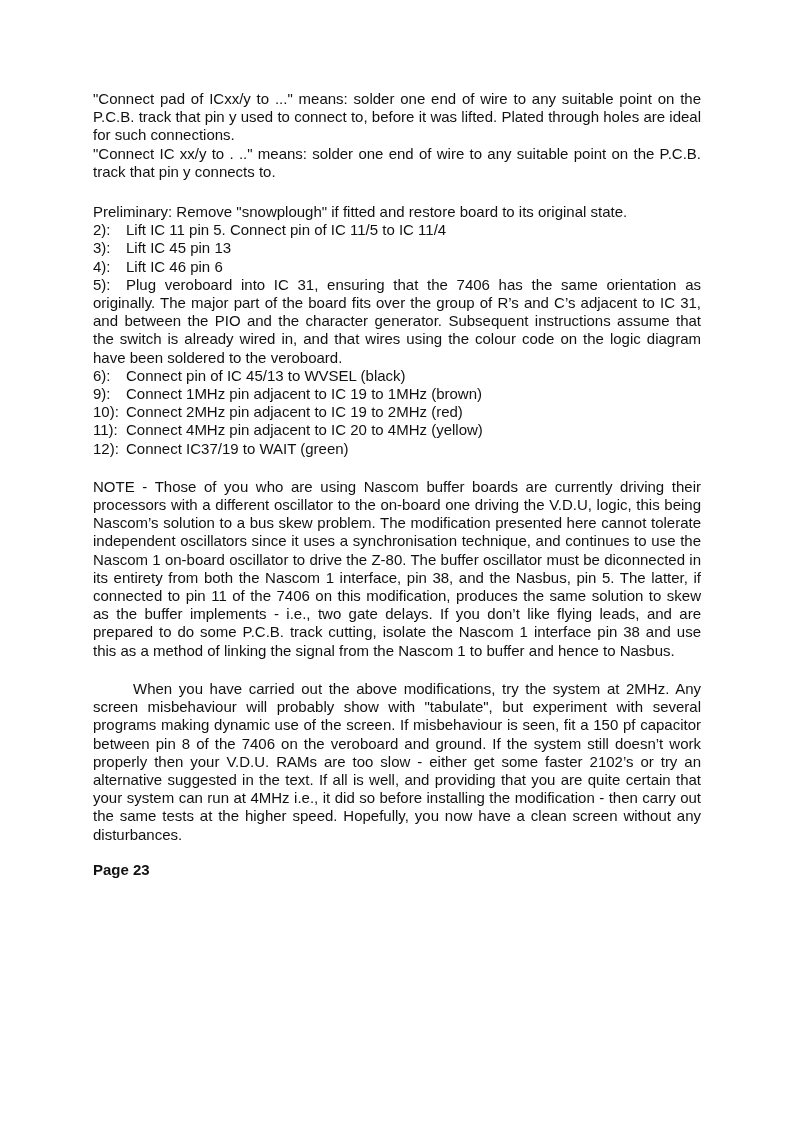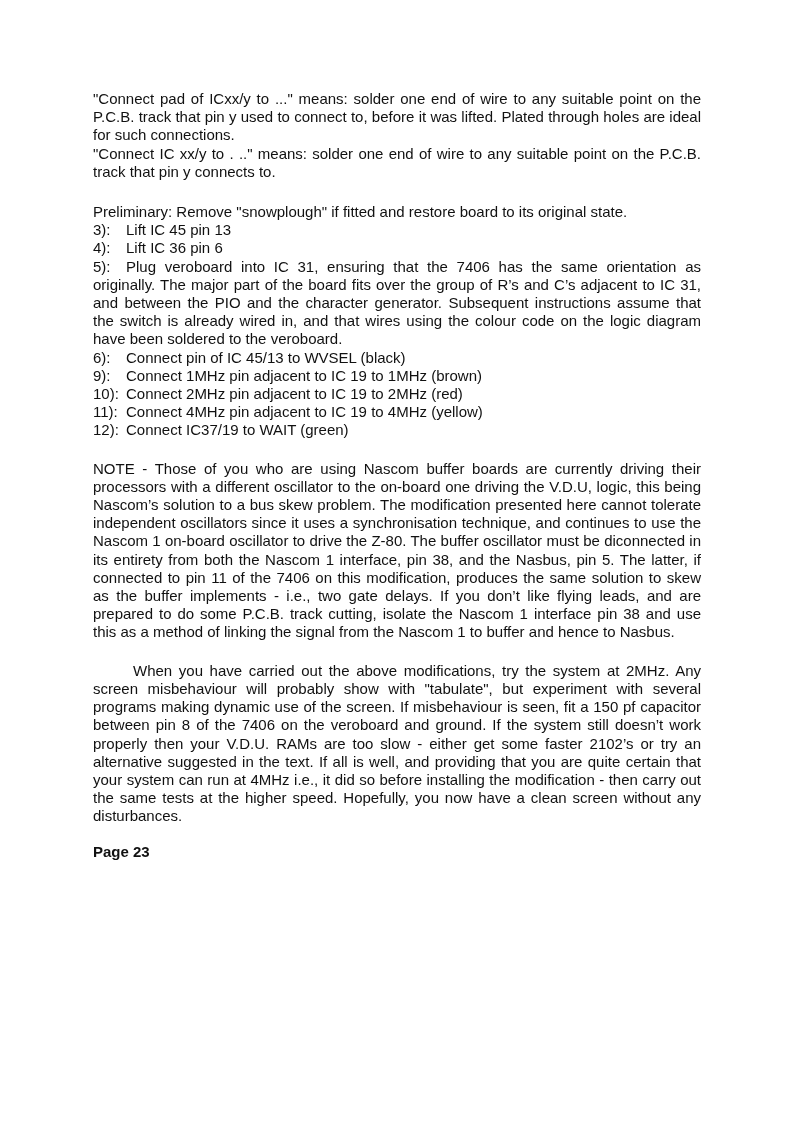--- a/index.html
+++ b/index.html
@@ -53,27 +53,28 @@
   <div class="content">
 
     <p>"Connect pad of ICxx/y to ..." means: solder one end of wire to any suitable point on the P.C.B. track that pin y used to connect to, before it was lifted.  Plated through holes are ideal for such connections.</p>
     <p>"Connect IC xx/y to . .." means: solder one end of wire to any suitable point on the P.C.B. track that pin y connects to.</p>
 
     <div class="gap-lg"></div>
 
     <p>Preliminary:  Remove "snowplough" if fitted and restore board to its original state.</p>
 
     <div>
+      <p class="step"><span class="step-num">2):</span><span>Lift IC 11 pin 5.  Connect pin of IC 11/5 to IC 11/4</span></p>
       <p class="step"><span class="step-num">3):</span><span>Lift IC 45 pin 13</span></p>
-      <p class="step"><span class="step-num">4):</span><span>Lift IC 36 pin 6</span></p>
+      <p class="step"><span class="step-num">4):</span><span>Lift IC 46 pin 6</span></p>
       <p class="step"><span class="step-num">5):</span><span>Plug veroboard into IC 31, ensuring that the 7406 has the same orientation as originally.  The major part of the board fits over the group of R’s and C’s adjacent to IC 31, and between the PIO and the character generator.  Subsequent instructions assume that the switch is already wired in, and that wires using the colour code on the logic diagram have been soldered to the veroboard.</span></p>
       <p class="step"><span class="step-num">6):</span><span>Connect pin of IC 45/13 to WVSEL (black)</span></p>
       <p class="step"><span class="step-num">9):</span><span>Connect 1MHz pin adjacent to IC 19 to 1MHz (brown)</span></p>
       <p class="step"><span class="step-num">10):</span><span>Connect 2MHz pin adjacent to IC 19 to 2MHz (red)</span></p>
-      <p class="step"><span class="step-num">11):</span><span>Connect 4MHz pin adjacent to IC 19 to 4MHz (yellow)</span></p>
+      <p class="step"><span class="step-num">11):</span><span>Connect 4MHz pin adjacent to IC 20 to 4MHz (yellow)</span></p>
       <p class="step"><span class="step-num">12):</span><span>Connect IC37/19 to WAIT (green)</span></p>
     </div>
 
     <div class="gap-md"></div>
 
     <p><span class="note-label">NOTE -</span> <span>Those of you who are using Nascom buffer boards are currently driving their processors with a different oscillator to the on-board one driving the V.D.U, logic, this being Nascom’s solution to a bus skew problem. The modification presented here cannot tolerate independent oscillators since it uses a synchronisation technique, and continues to use the Nascom 1 on-board oscillator to drive the Z-80.  The buffer oscillator must be diconnected in its entirety from both the Nascom 1 interface, pin 38, and the Nasbus, pin 5.  The latter, if connected to pin 11 of the 7406 on this modification, produces the same solution to skew as the buffer implements - i.e., two gate delays.  If you don’t like flying leads, and are prepared to do some P.C.B. track cutting, isolate the Nascom 1 interface pin 38 and use this as a method of linking the signal from the Nascom 1 to buffer and hence to Nasbus.</span></p>
 
     <div class="gap-md"></div>
 
     <p class="closing">When you have carried out the above modifications, try the system at 2MHz. Any screen misbehaviour will probably show with "tabulate", but experiment with several programs making dynamic use of the screen.  If misbehaviour is seen, fit a 150 pf capacitor between pin 8 of the 7406 on the veroboard and ground. If the system still doesn’t work properly then your V.D.U.  RAMs are too slow - either get some faster 2102’s or try an alternative suggested in the text. If all is well, and providing that you are quite certain that your system can run at 4MHz  i.e., it did so before installing the modification - then carry out the same tests at the higher speed. Hopefully, you now have a clean screen without any disturbances.</p>

